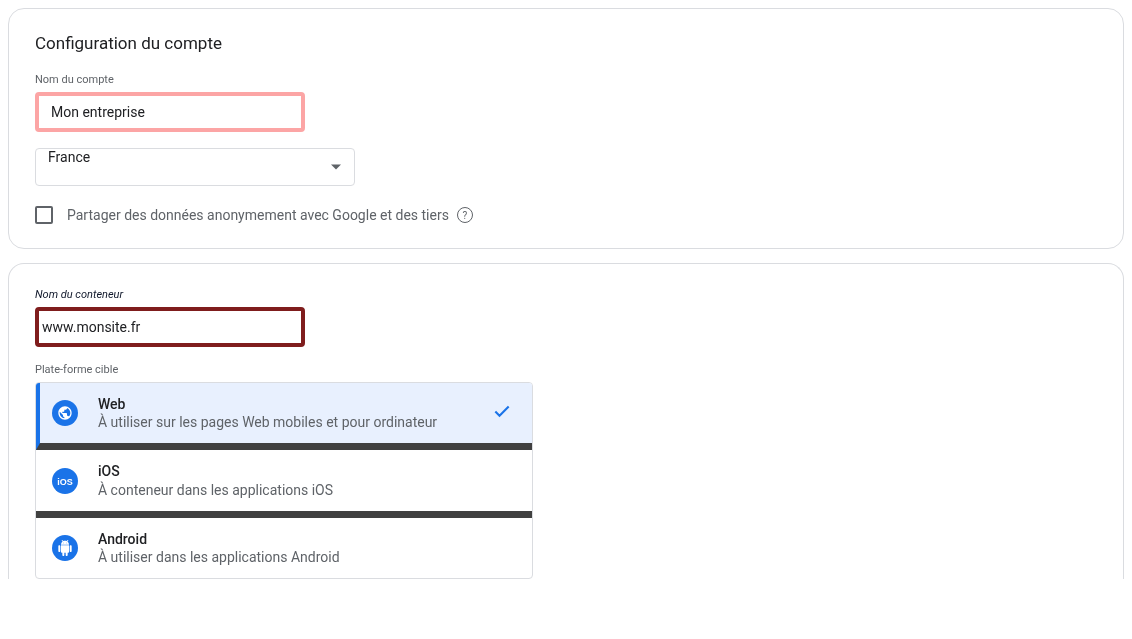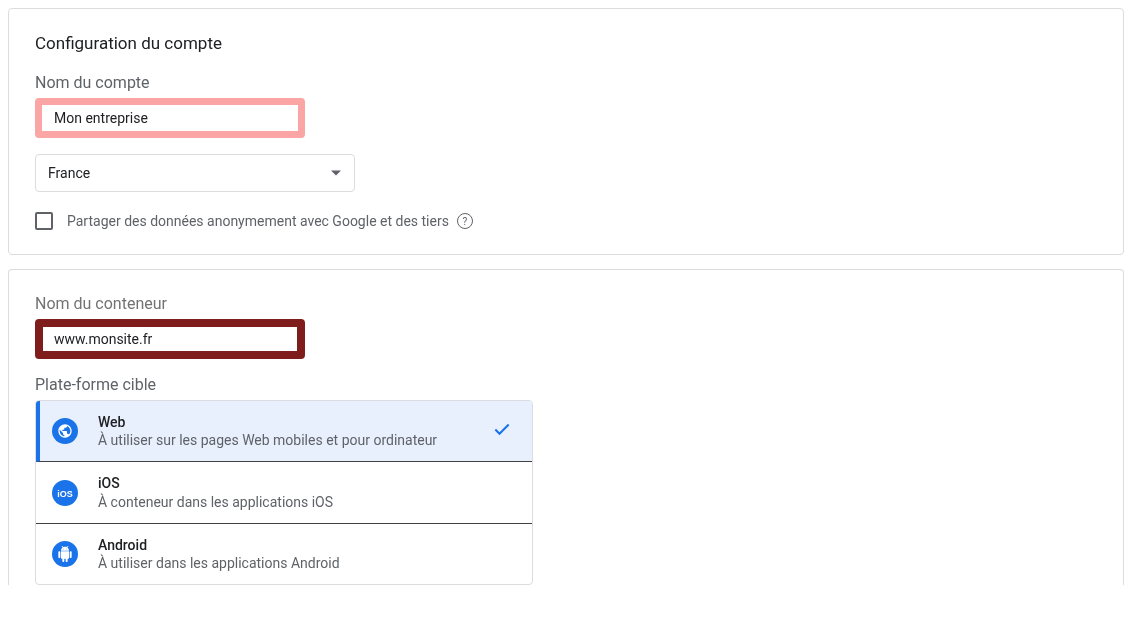--- a/index.html
+++ b/index.html
@@ -9,77 +9,77 @@
     }
     body {
       font-family: Roboto, 'Helvetica Neue', Arial, sans-serif;
       background: #fff;
       padding: 8px;
       color: #202124;
       font-size: 14px;
     }
     .card {
       border: 1px solid #dadce0;
-      border-radius: 4px;
+      border-radius: 16px;
       padding: 24px 26px;
       margin-bottom: 14px;
       background: #fff;
     }
     .card-title {
       font-size: 17px;
       font-weight: 400;
       color: #202124;
       margin-bottom: 20px;
     }
     .field {
       margin-bottom: 16px;
     }
     .field-label {
-      font-size: 16px;
+      font-size: 11px;
       color: #5f6368;
       margin-bottom: 6px;
       display: block;
     }
     .field-label.active {
-      color: #737373;
+      color: #0f172a;
+      font-style: italic;
     }
     .text-input {
       width: 270px;
       height: 40px;
-      border: 7px solid #fca5a5;
+      border: 4px solid #fca5a5;
       border-radius: 4px;
       padding: 8px 12px;
       font-size: 14px;
       color: #202124;
       font-family: inherit;
       outline: none;
     }
     .text-input.focused {
-      border: 8px solid #7f1d1d;
-      padding: 0 11px;
+      border: 4px solid #7f1d1d;
+      padding: 0 3px;
     }
     .select-wrap {
       position: relative;
       width: 320px;
     }
     .select-input {
       width: 100%;
       height: 38px;
       border: 1px solid #dadce0;
       border-radius: 4px;
       padding: 0 12px;
       font-size: 14px;
       color: #202124;
       font-family: inherit;
       outline: none;
       appearance: none;
       background: #fff;
       cursor: pointer;
       display: flex;
-      align-items: center;
     }
     .select-caret {
       position: absolute;
       right: 14px;
       top: 50%;
       transform: translateY(-50%);
       width: 0;
       height: 0;
       border-left: 5px solid transparent;
       border-right: 5px solid transparent;
@@ -122,21 +122,21 @@
     .platform-list {
       width: 498px;
       border: 1px solid #dadce0;
       border-radius: 4px;
       overflow: hidden;
     }
     .platform-item {
       display: flex;
       align-items: center;
       padding: 12px 16px;
-      border-bottom: 1px solid #404040;
+      border-bottom: 7px solid #404040;
       cursor: pointer;
       position: relative;
       gap: 20px;
     }
     .platform-item:last-child {
       border-bottom: none;
     }
     .platform-item.selected {
       background: #e8f0fe;
       border-left: 4px solid #1a73e8;

